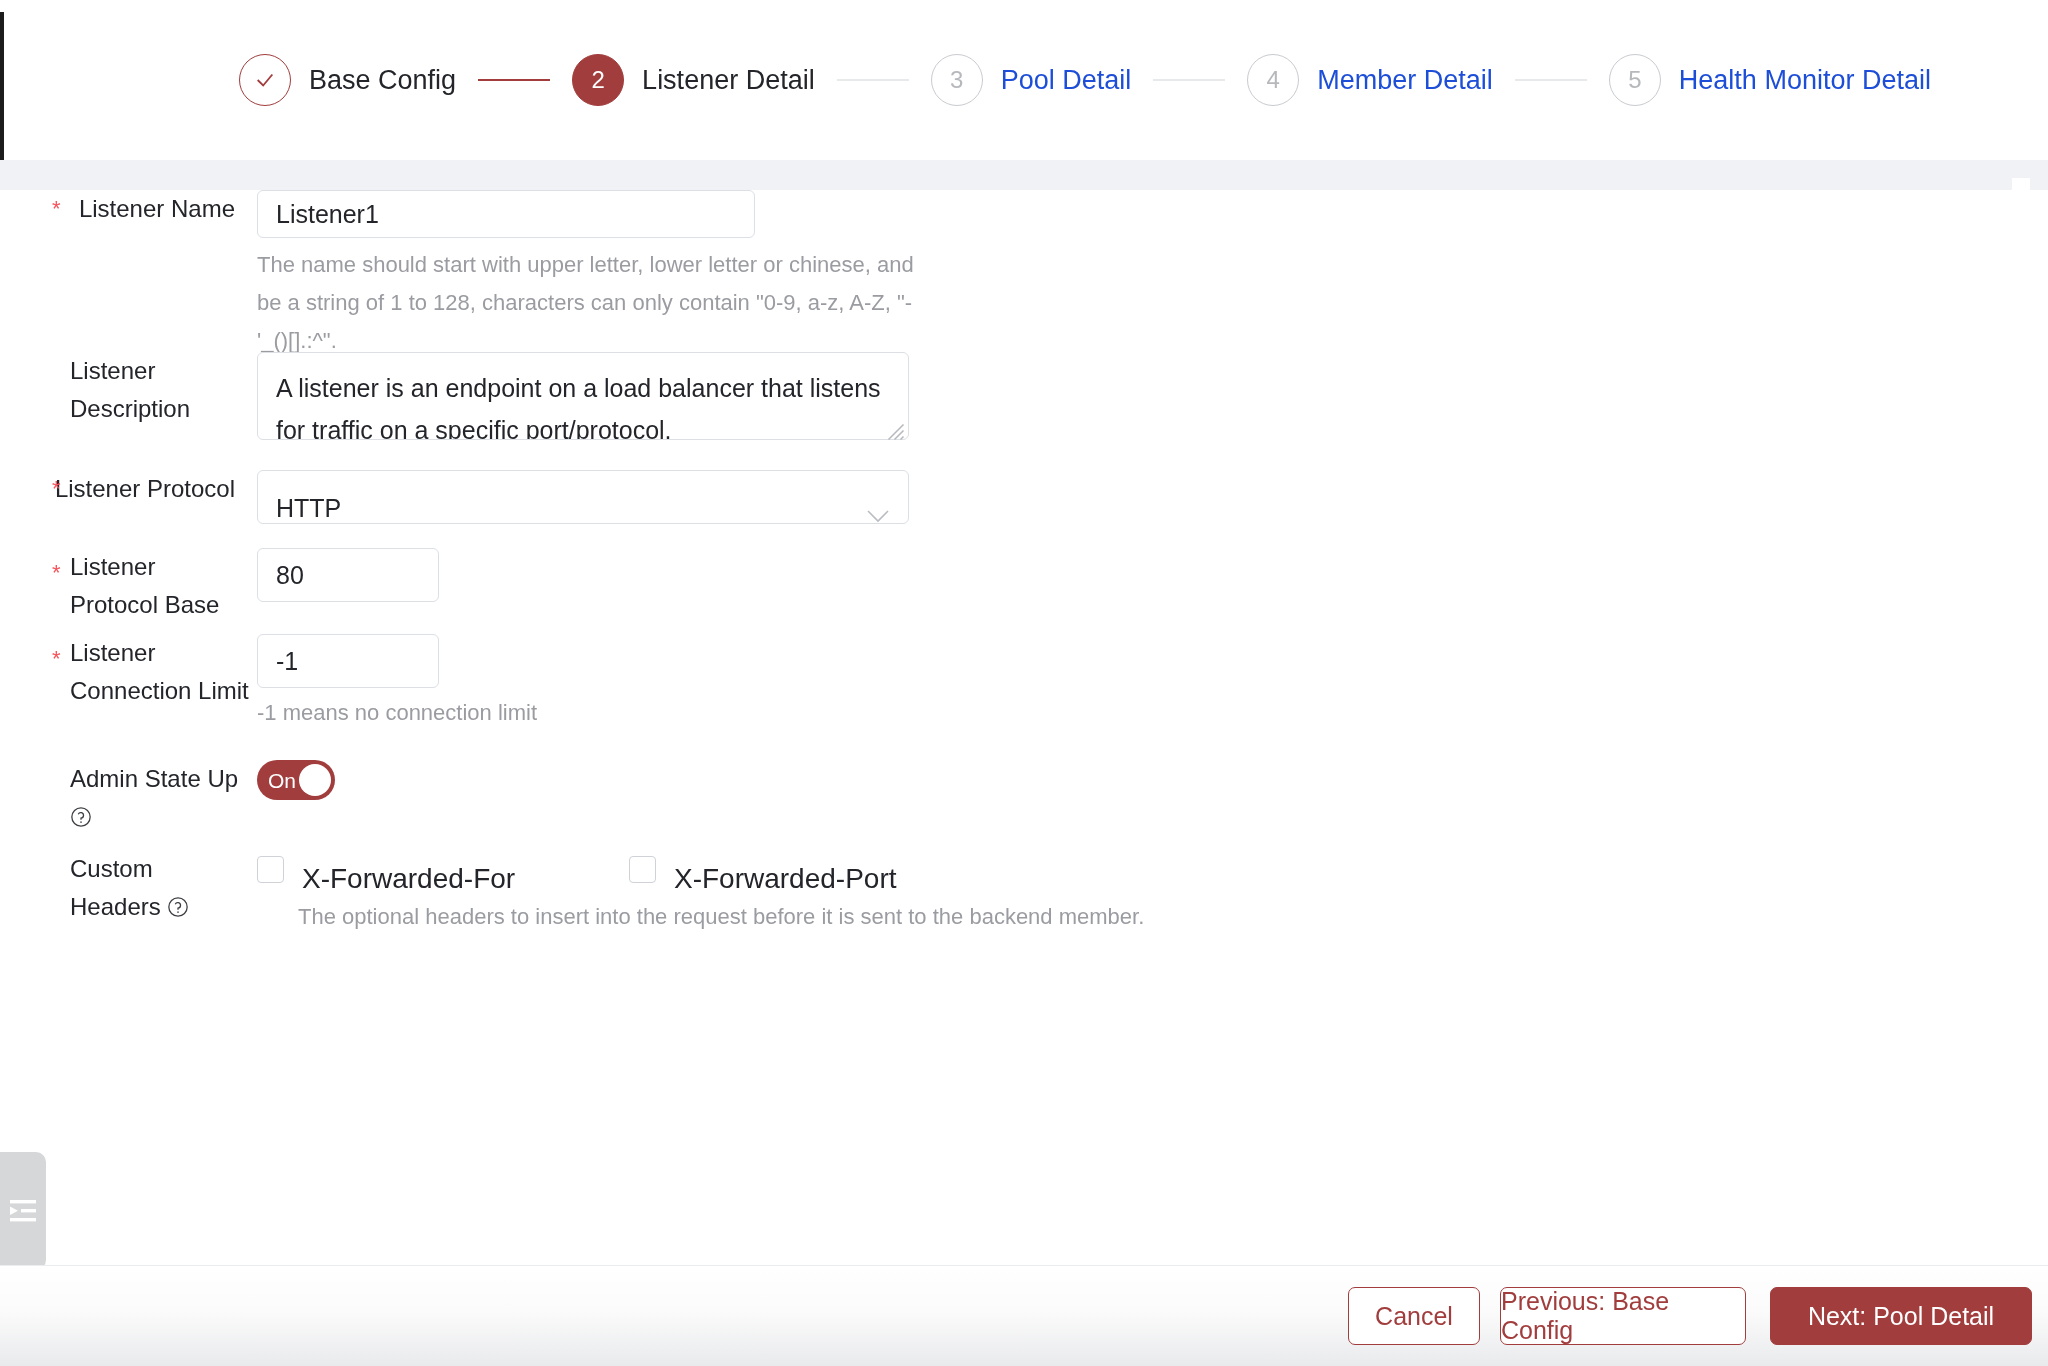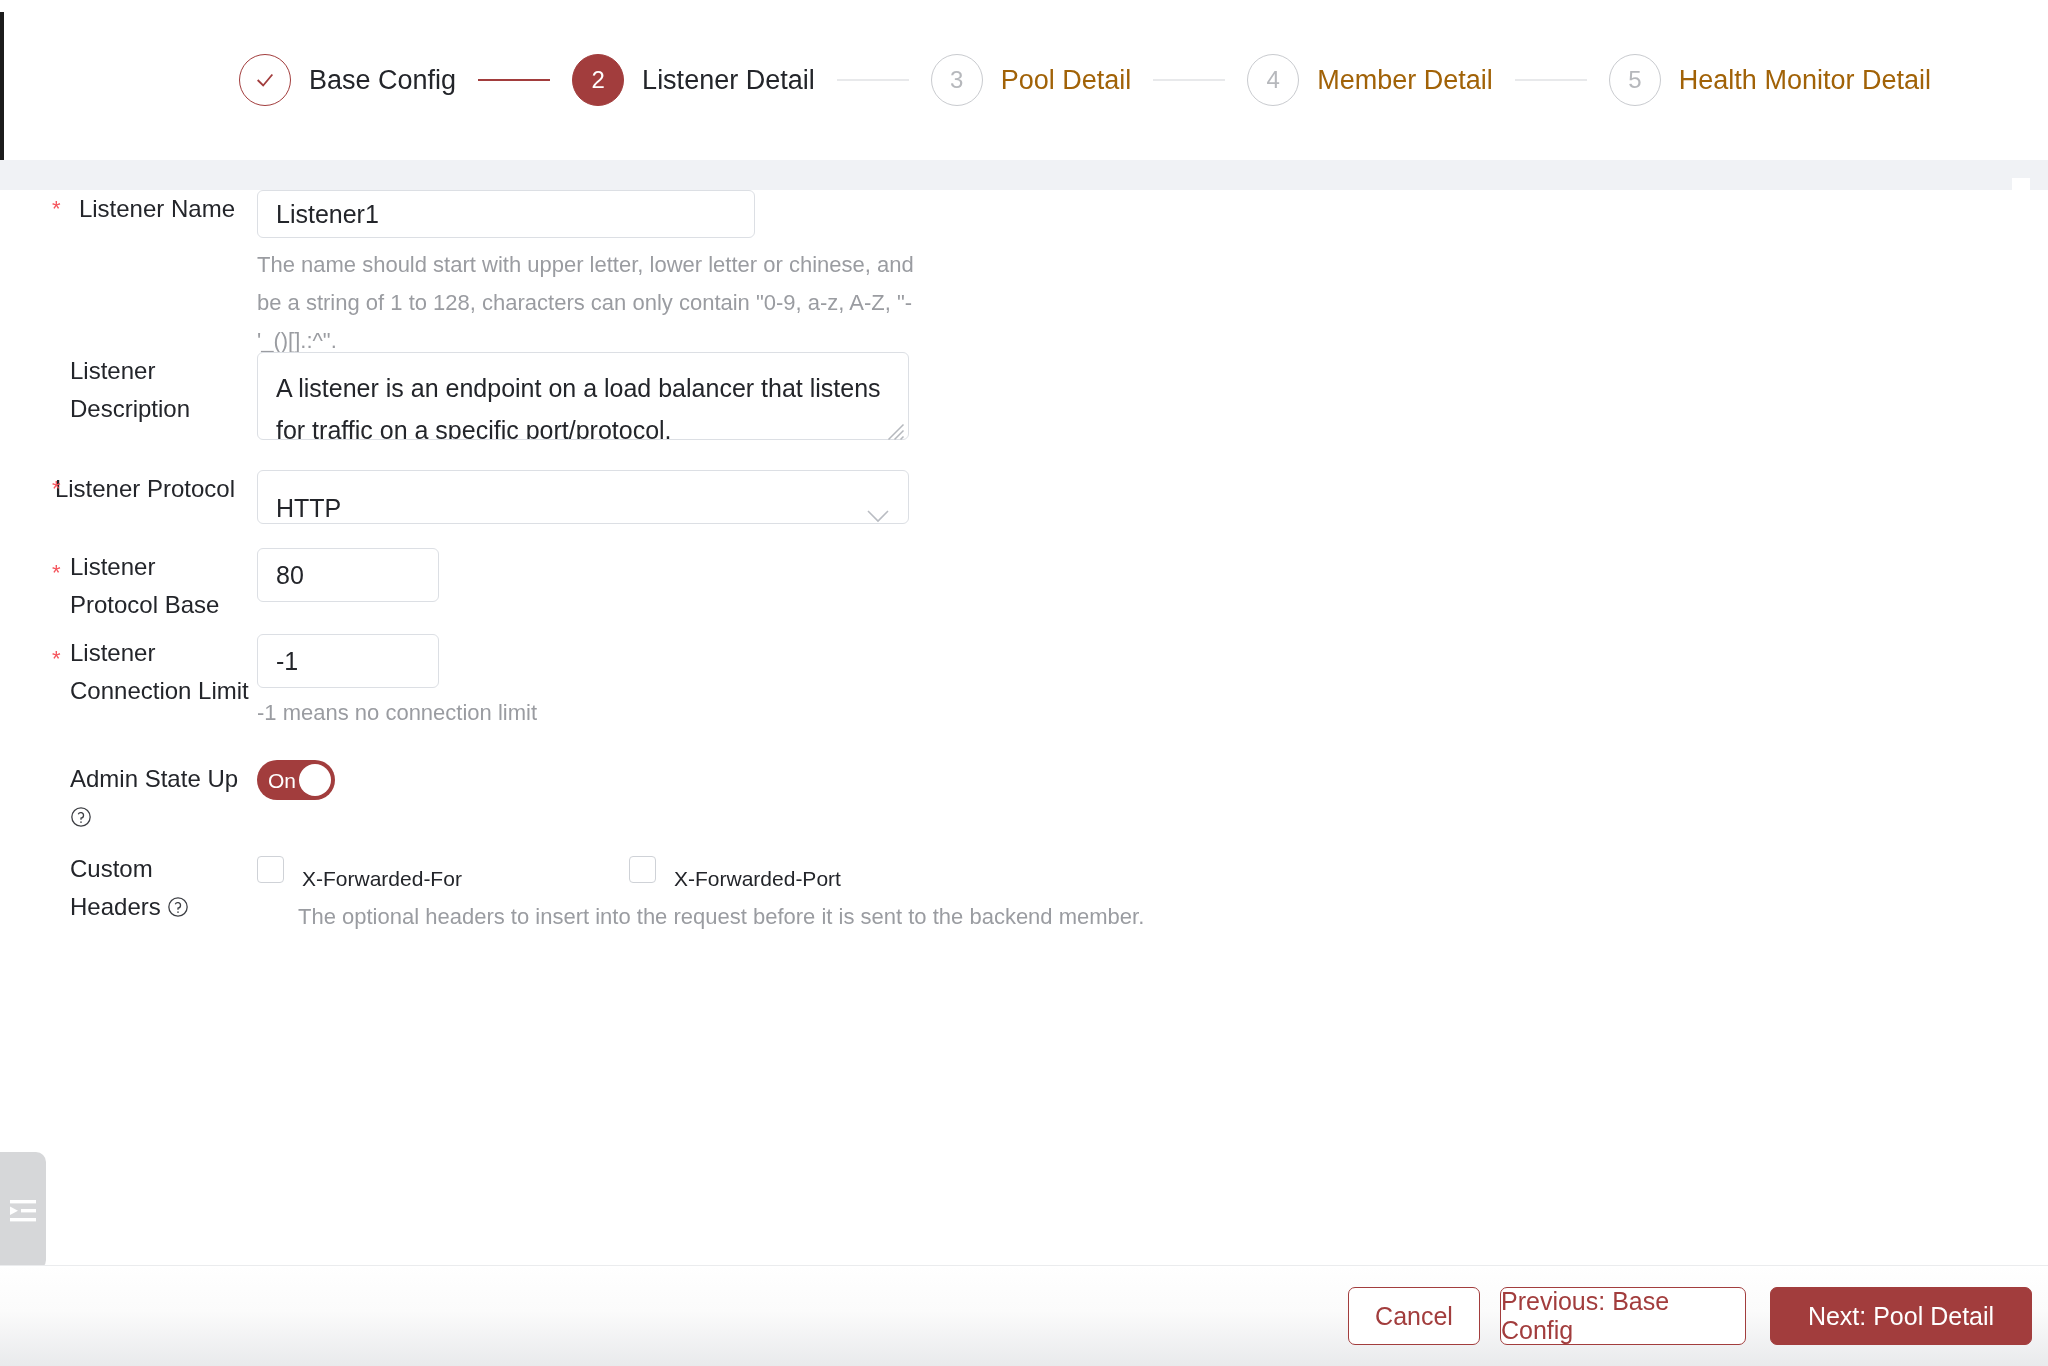--- a/index.html
+++ b/index.html
@@ -61,21 +61,21 @@
     color: #a23d3d;
   }
   .step-circle.active {
     background: #a23d3d;
     border-color: #a23d3d;
     color: #ffffff;
   }
   .step-label {
     margin-left: 18px;
     font-size: 27px;
-    color: #a16207;
+    color: #1d4ed8;
     white-space: nowrap;
   }
   .step-label.done { color: #23252a; }
   .step-label.active { color: #23252a; }
   .step-line {
     width: 72px;
     height: 2px;
     background: #e8e9eb;
     margin: 0 22px;
     flex: 0 0 auto;
@@ -224,21 +224,21 @@
     width: 27px; height: 27px;
     border: 1.5px solid #cfd2d7;
     border-radius: 4px;
     box-sizing: border-box;
     background: #fff;
     cursor: pointer;
     flex: 0 0 auto;
   }
   .cb-label {
     margin-left: 18px;
-    font-size: 21px;
+    font-size: 28px;
     color: #23252a;
     white-space: nowrap;
     margin-top: 20px;
   }
 
   
   #scroll-track {
     position: absolute;
     left: 2012px;
     top: 178px;

